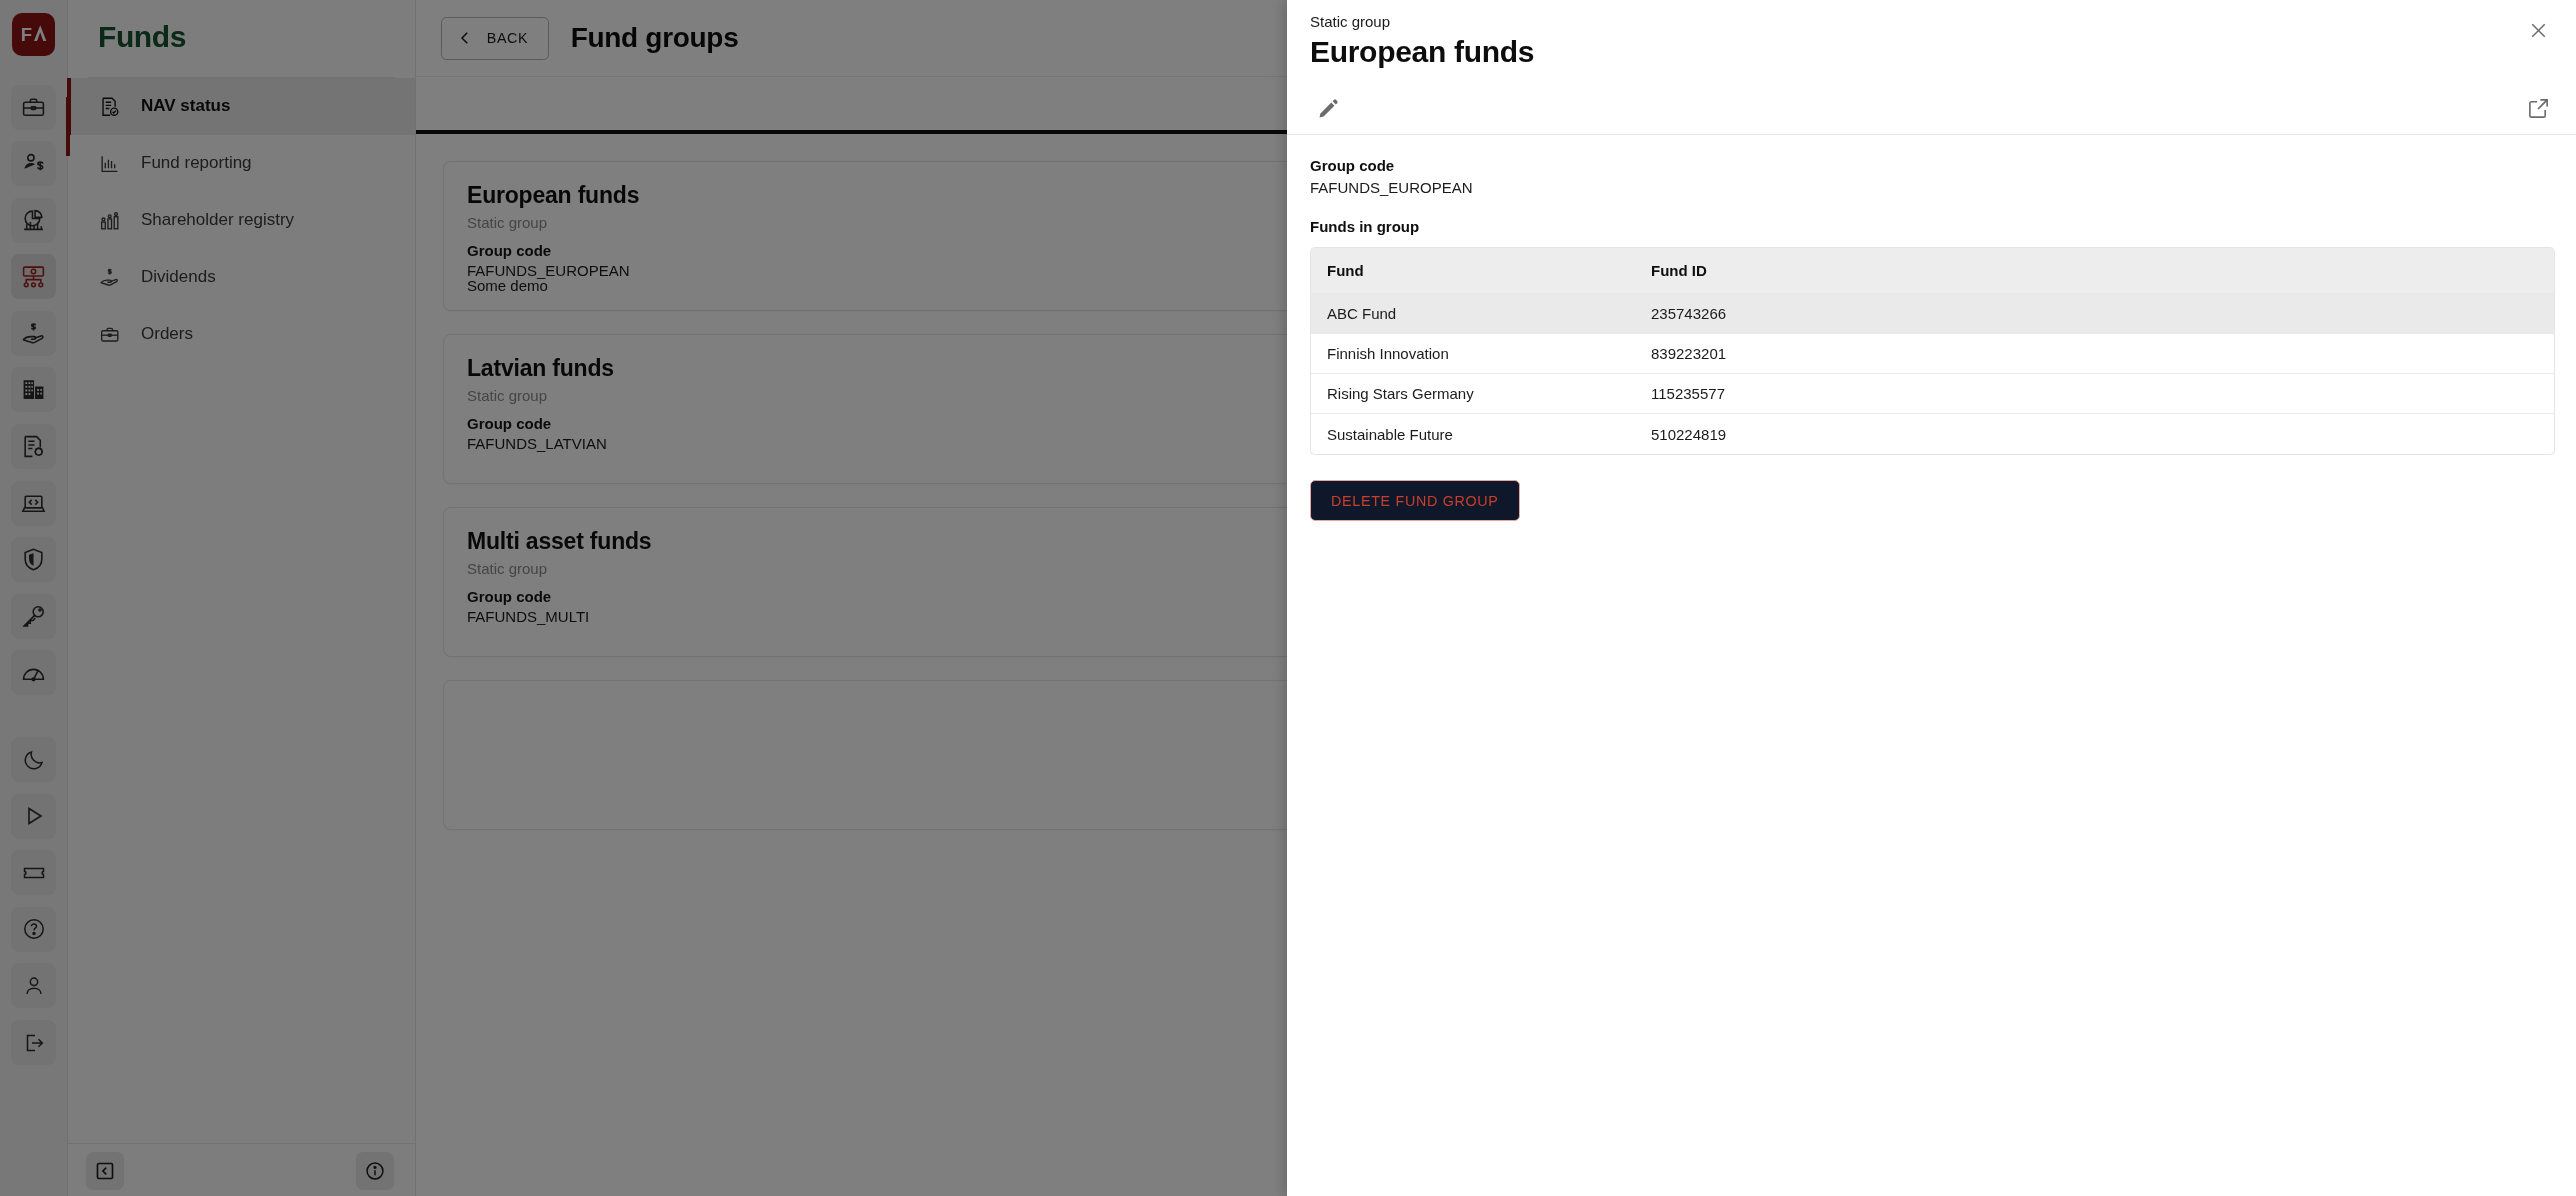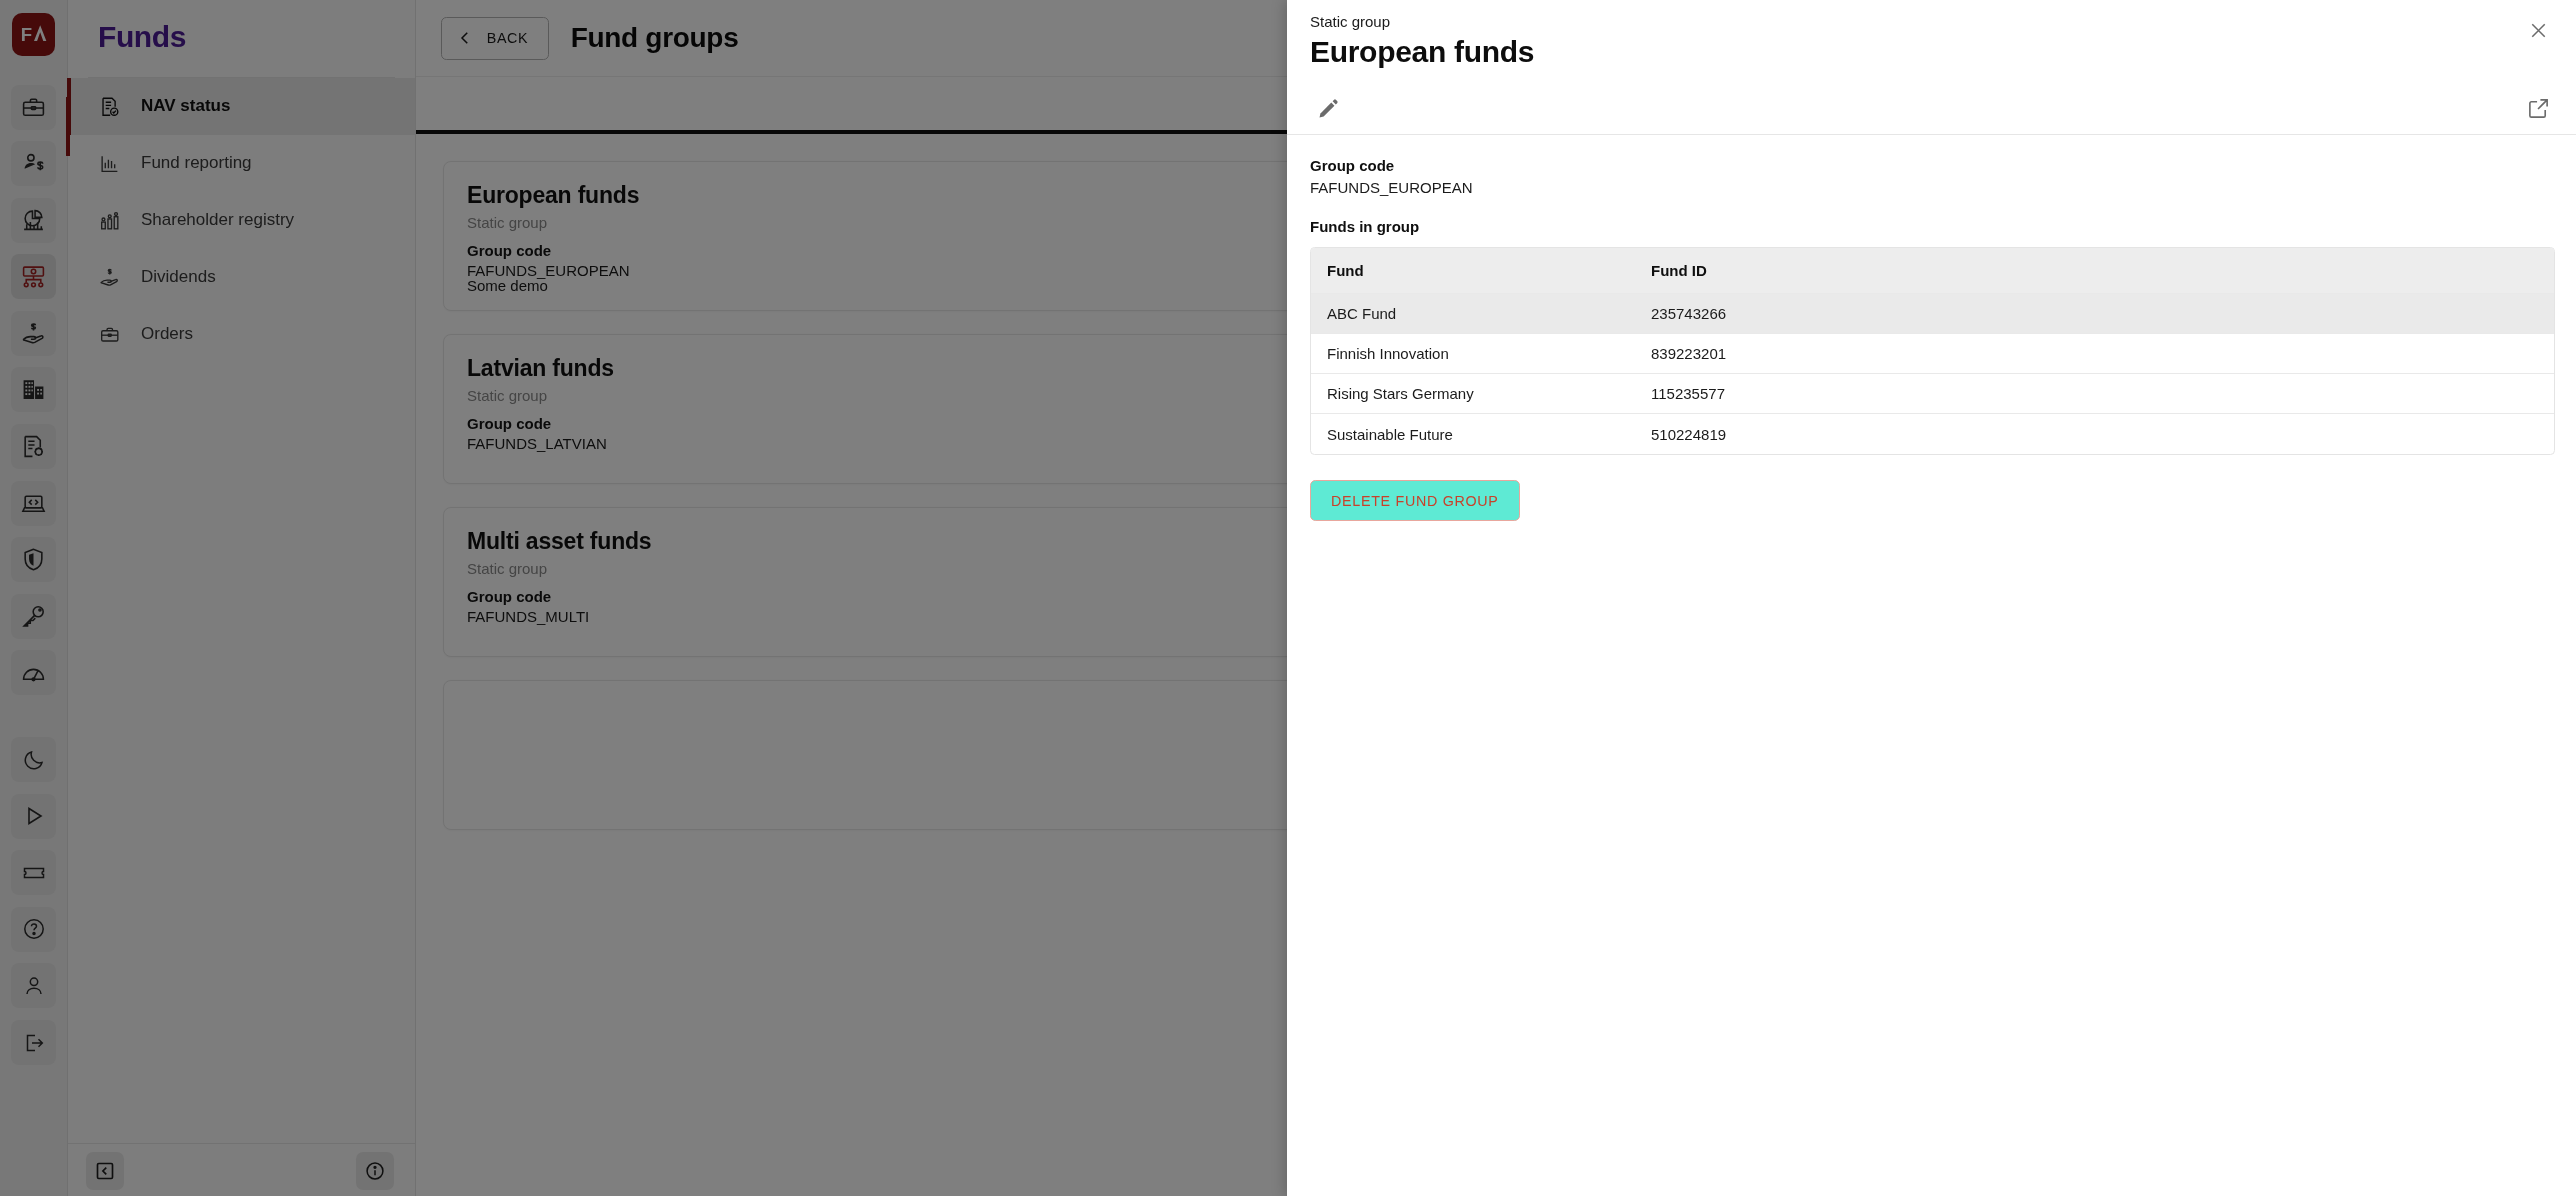--- a/index.html
+++ b/index.html
@@ -66,21 +66,21 @@
   
   .navpanel {
     width: 348px; height: 100%;
     background: #fafafa;
     border-right: 0.9px solid #e2e2e2;
     flex: 0 0 348px;
     position: relative;
     display: flex; flex-direction: column;
   }
   .nav-title {
-    font-size: 30px; font-weight: 700; color: #4c1d95;
+    font-size: 30px; font-weight: 700; color: #14532d;
     padding: 20px 0 0 30px;
     letter-spacing: -0.4px;
   }
   .nav-divider {
     height: 0.9px; background: #e4e4e4;
     margin: 23px 20px 0 20px;
   }
   .nav-list { padding-top: 0; }
   .nav-item {
     display: flex; align-items: center;
@@ -267,21 +267,21 @@
   .cell-fund { width: 340px; padding-left: 16px; font-size: 15px; color: #1b1b1b; }
   .cell-id { flex: 1; font-size: 15px; color: #1b1b1b; }
   .trow.thead .cell-fund,
   .trow.thead .cell-id { font-weight: 700; color: #0f0f0f; }
 
   .delete-btn {
     margin-top: 25px;
     display: inline-flex; align-items: center; justify-content: center;
     height: 41px; padding: 0 20px;
     border: 0.9px solid #e8a79d; border-radius: 5.4px;
-    background: #5eead4; color: #c9402a;
+    background: #0f172a; color: #c9402a;
     font-size: 14.3px; letter-spacing: 0.7px;
     cursor: pointer;
   }
 </style>
 </head>
 <body>
 
 <div id="app">
 
   <div class="bg-app">

